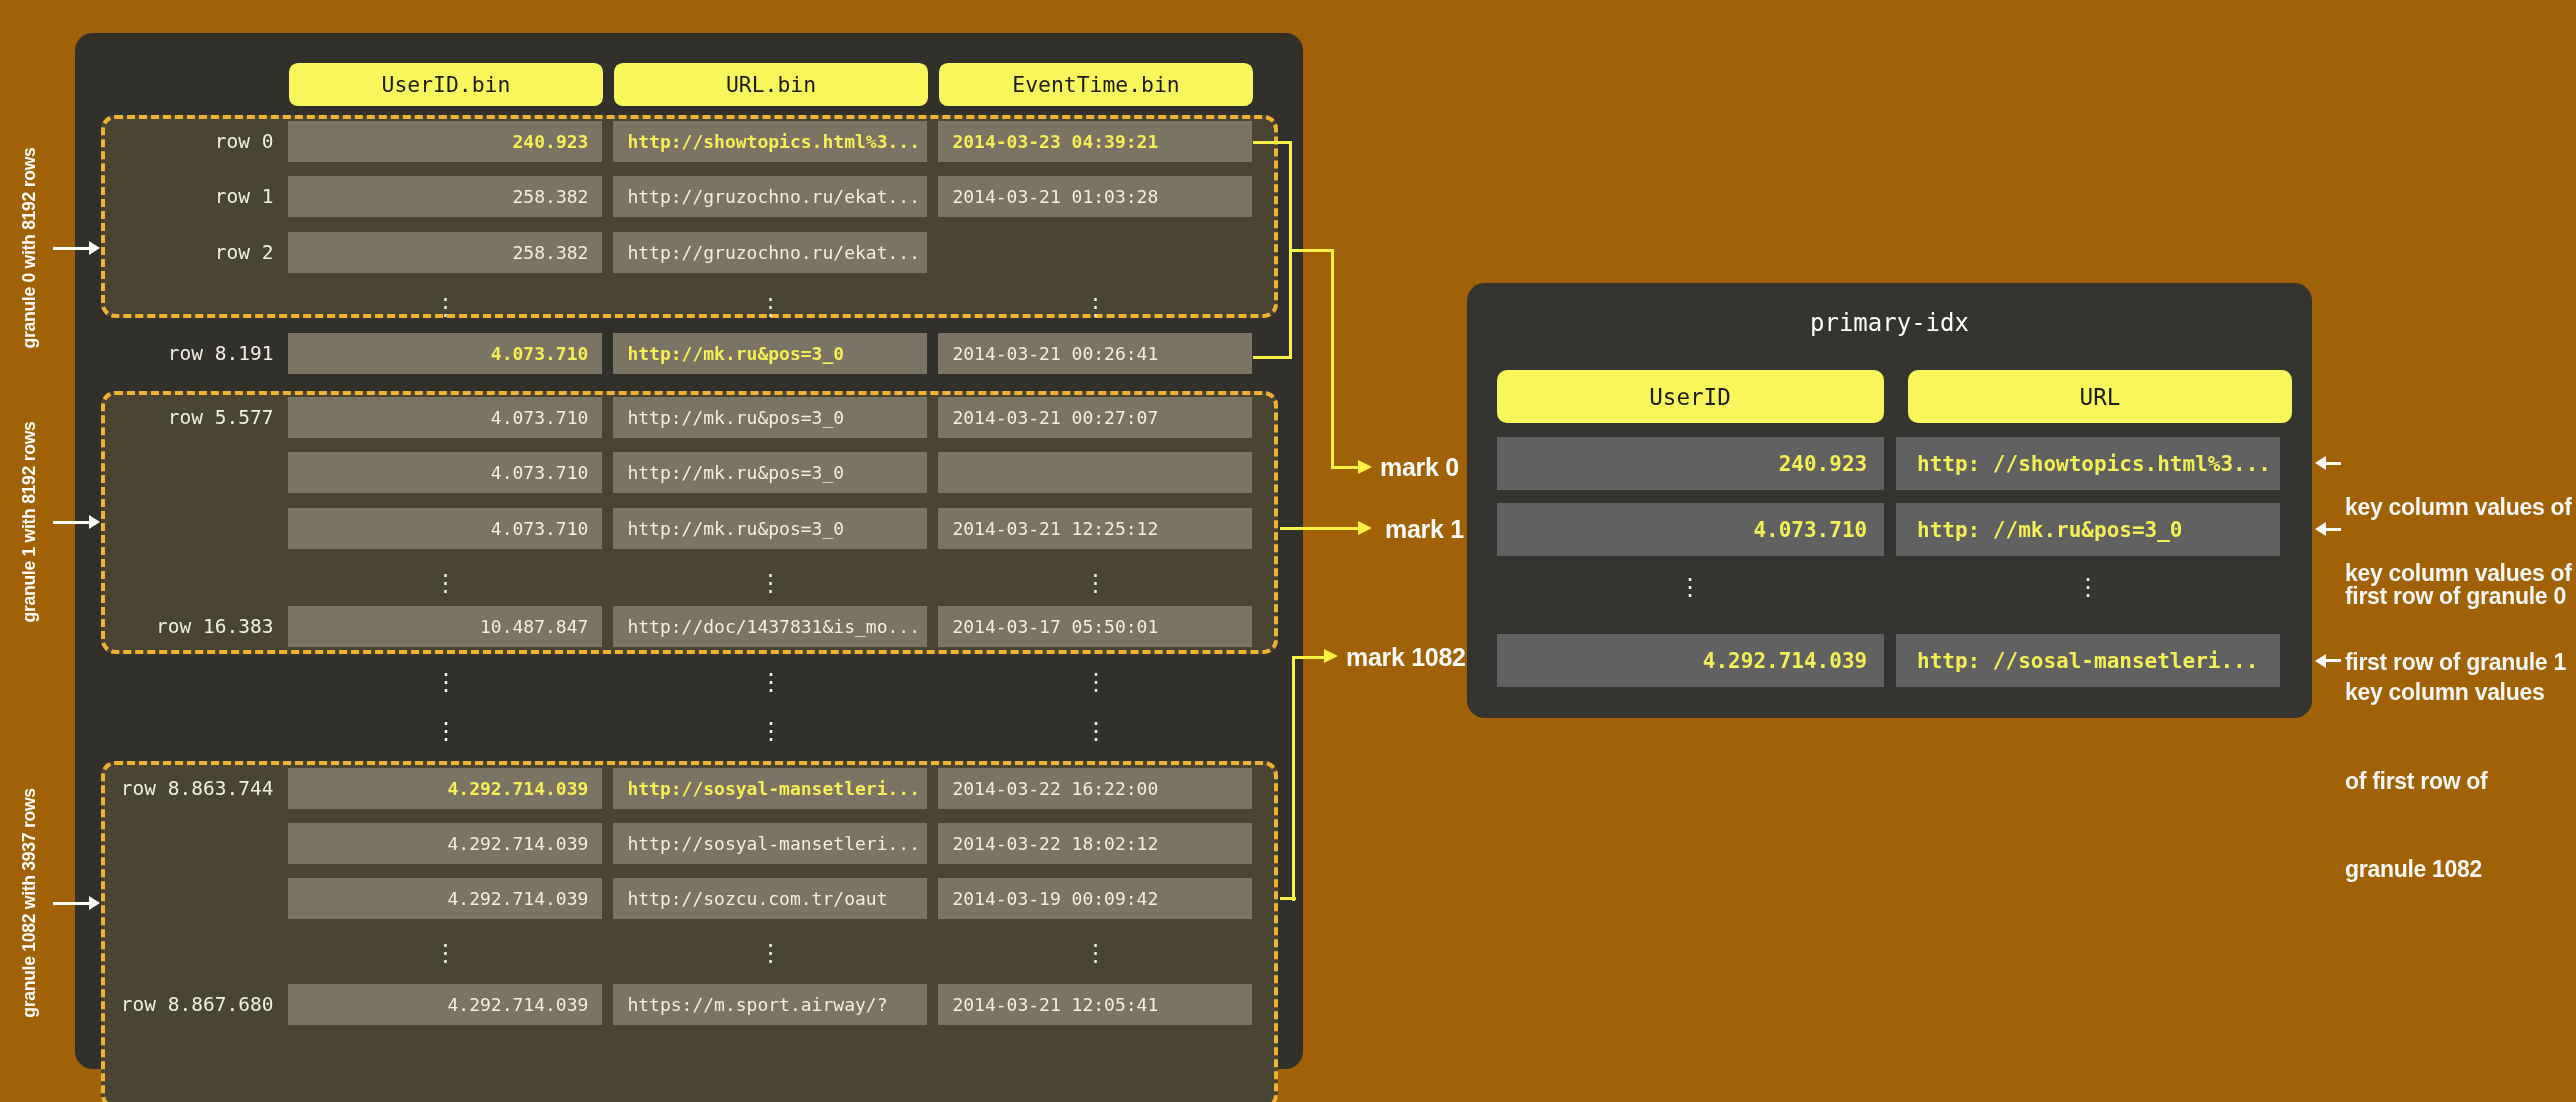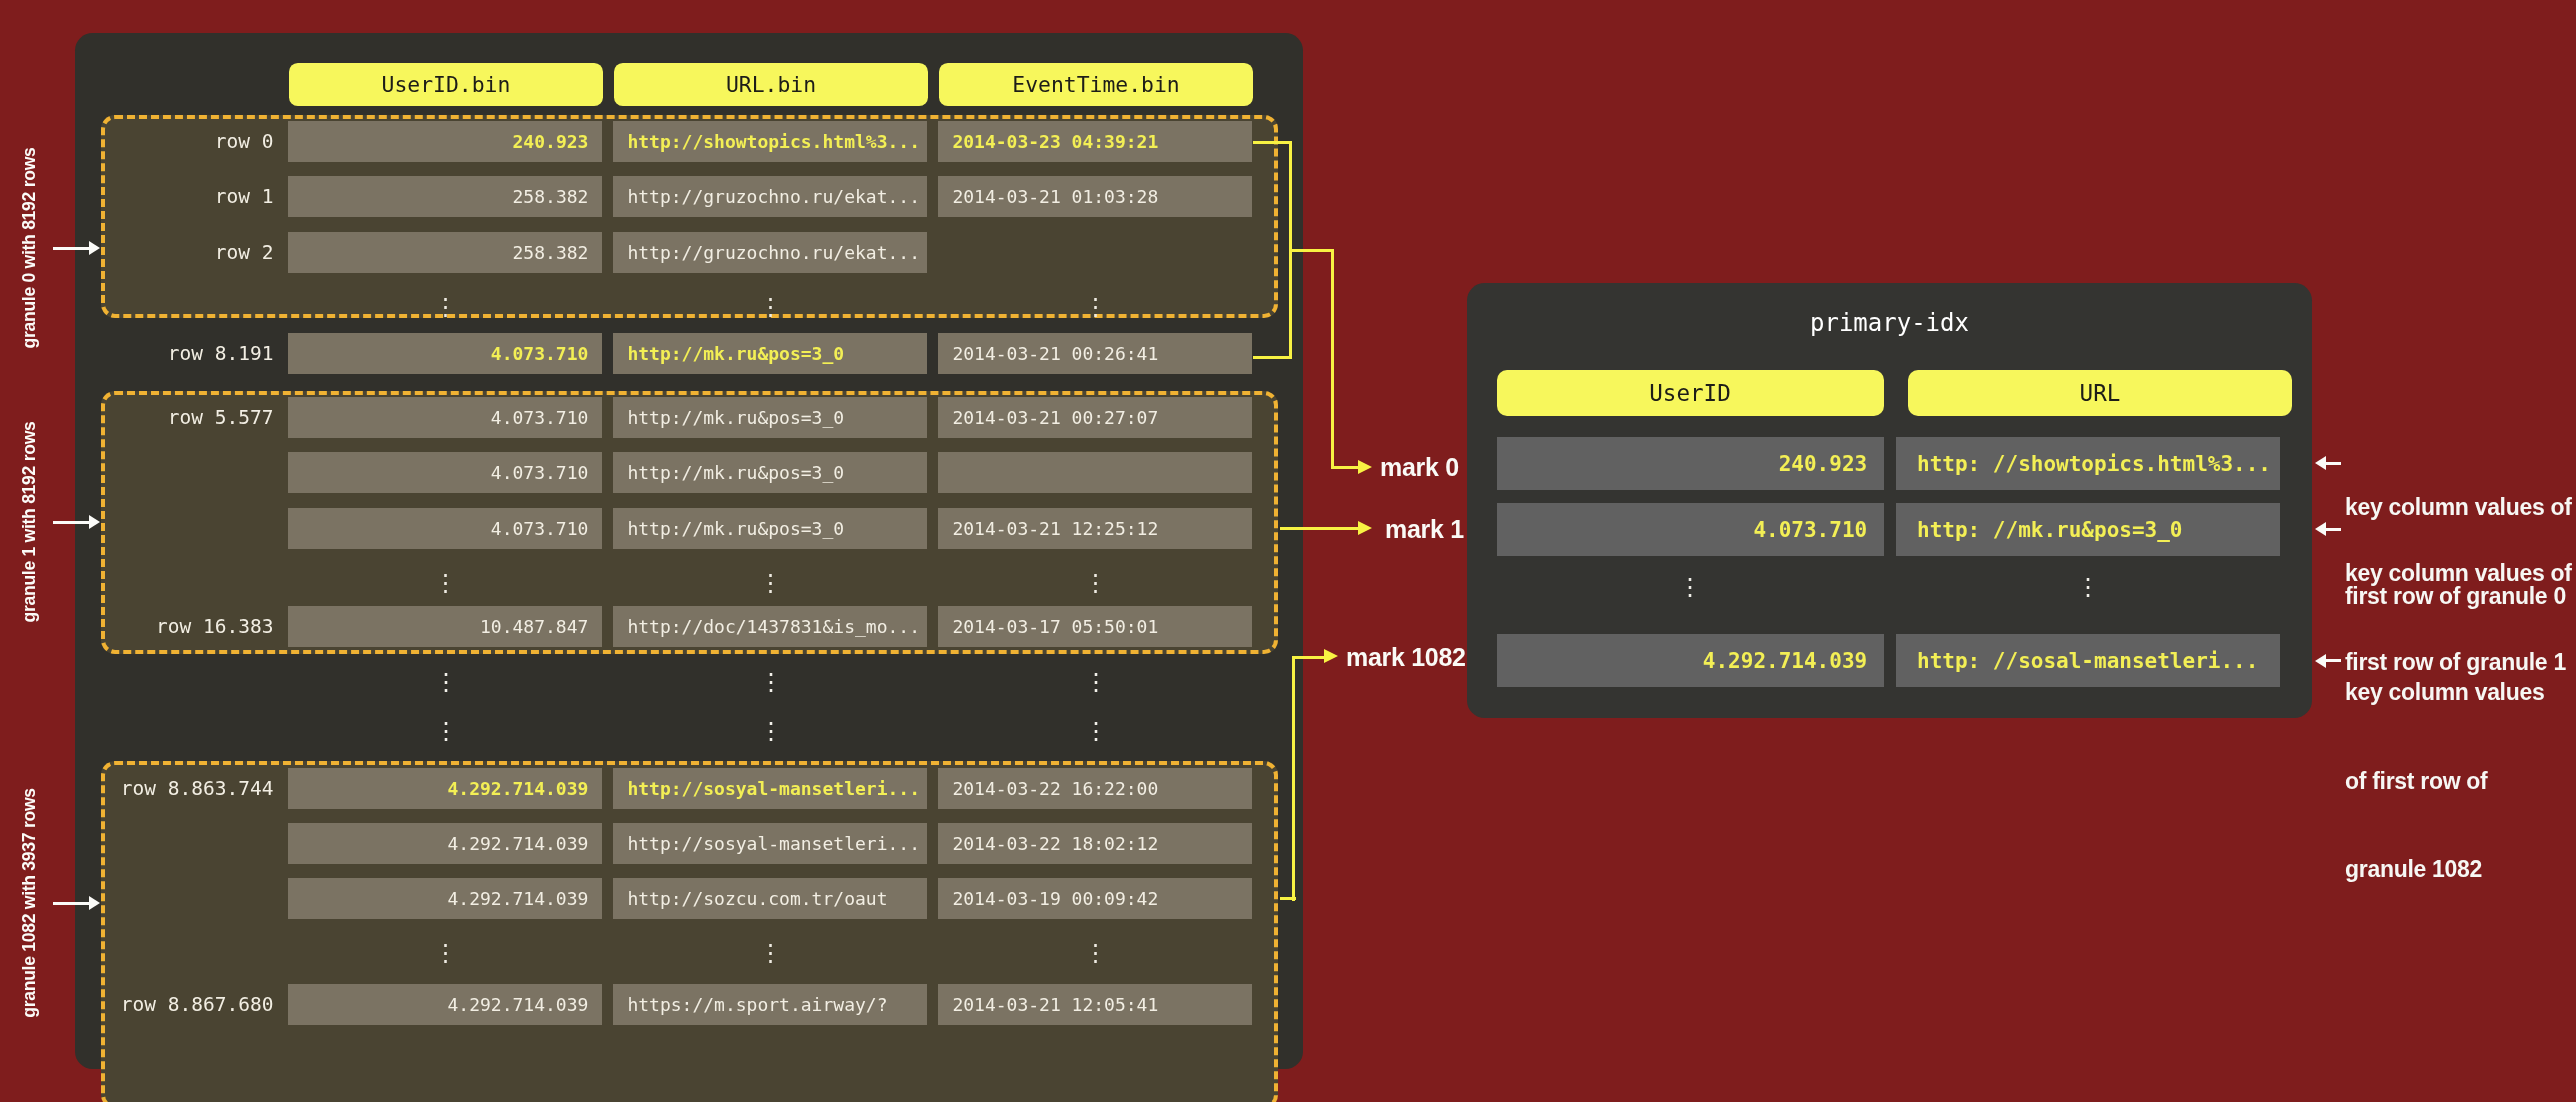--- a/index.html
+++ b/index.html
@@ -1,16 +1,16 @@
 <!DOCTYPE html>
 <html style="font-size:10px"><head>
 <meta charset="utf-8">
 <style>
   html,body{margin:0;padding:0;background:#20201a;}
-  #stage{position:relative;width:2576px;height:1103px;background:#7f1d1d;overflow:hidden;
+  #stage{position:relative;width:2576px;height:1103px;background:#a16207;overflow:hidden;
          font-family:"DejaVu Sans Mono",monospace;}
   .panel{position:absolute;border-radius:17.6px;}
   #left-panel{left:75px;top:33px;width:1228px;height:1036px;background:#31302b;}
   #right-panel{left:1467px;top:283px;width:845px;height:435px;background:#343431;}
   .pill{position:absolute;height:43px;border-radius:8.8px;background:#f7f75c;color:#1d1d18;
         font-size:21.4px;display:flex;align-items:center;justify-content:center;}
   .granule{position:absolute;left:26.4px;width:1177px;box-sizing:border-box;
            border:4.4px dashed #f0b233;border-radius:14px;background:#4a4432;}
   .grow{position:absolute;left:0;width:100%;height:41px;}
   .rlbl{position:absolute;left:0;top:0;width:168px;height:41px;line-height:41px;text-align:right;
@@ -34,21 +34,21 @@
   .wl{position:absolute;background:#fbfbf8;}
   .wa-r{position:absolute;width:0;height:0;border-top:7px solid transparent;
         border-bottom:7px solid transparent;border-left:11.3px solid #fbfbf8;}
   .wa-l{position:absolute;width:0;height:0;border-top:7px solid transparent;
         border-bottom:7px solid transparent;border-right:11.3px solid #fbfbf8;}
   .mark{position:absolute;font-family:"Liberation Sans",sans-serif;font-weight:bold;font-size:25px;
         line-height:30px;letter-spacing:-0.3px;color:#fafaf6;white-space:pre;}
   .ann{position:absolute;left:2345px;font-family:"Liberation Sans",sans-serif;font-weight:bold;
        font-size:23px;line-height:29.5px;letter-spacing:-0.3px;color:#f7f7f4;white-space:pre;}
   #ridx-title{position:absolute;left:0;top:26.4px;width:100%;text-align:center;font-size:24px;color:#ffffff;}
-  .rpill{position:absolute;top:87px;height:46px;border-radius:10px;background:#f7f75c;color:#1d1d18;
+  .rpill{position:absolute;top:87px;height:53px;border-radius:10px;background:#f7f75c;color:#1d1d18;
          font-size:22.6px;display:flex;align-items:center;justify-content:center;}
   .rcell{position:absolute;height:53px;box-sizing:border-box;background:#616161;display:flex;
          align-items:center;font-size:21px;font-weight:bold;color:#f3ef55;white-space:pre;overflow:hidden;}
   .rc1{left:29.5px;width:387px;justify-content:flex-end;padding-right:16.3px;}
   .rc2{left:429px;width:384px;padding-left:21px;}
 </style>
 </head>
 <body>
 
 <div id="stage">

